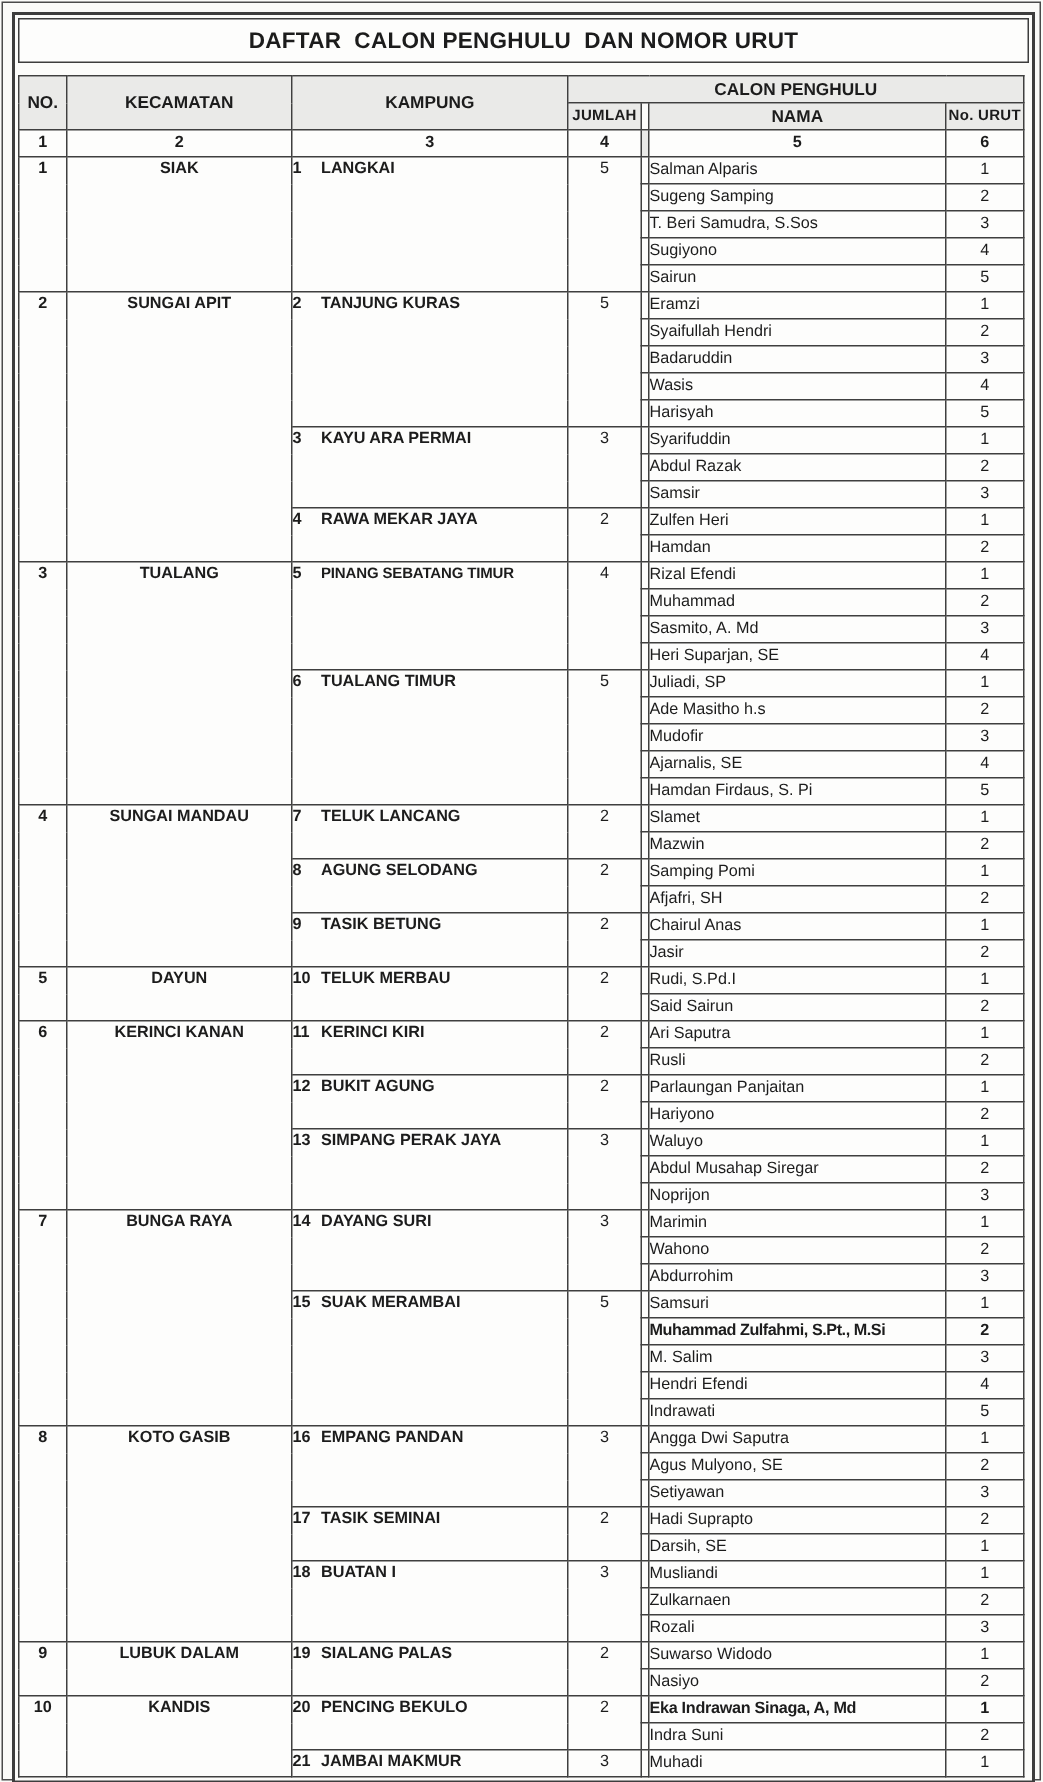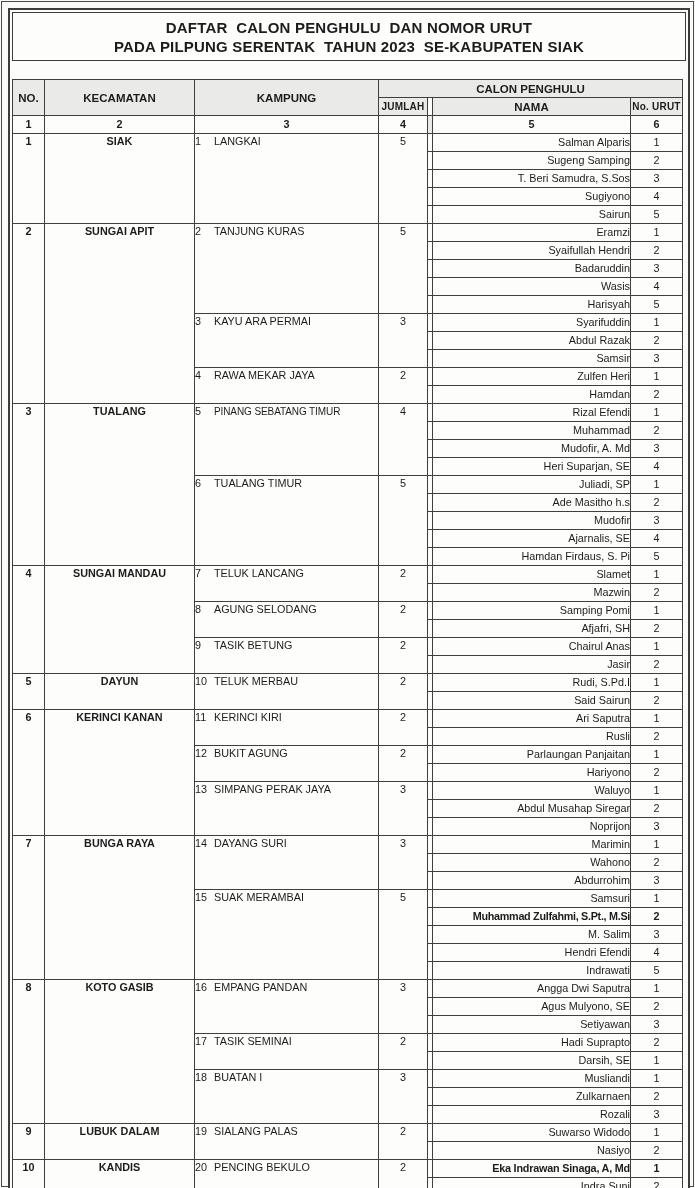--- a/index.html
+++ b/index.html
@@ -1,49 +1,48 @@
 <!DOCTYPE html>
 <html><head>
 <meta charset="utf-8">
 <style>
   html,body{margin:0;padding:0;width:695px;height:1188px;background:#fafaf8;overflow:hidden;}
   body{font-family:"Liberation Sans", sans-serif;color:#1c1c1c;position:relative;}
   .page-frame{position:absolute;inset:1px;border:1.5px solid #4a4a4a;pointer-events:none;}
   .sheet{position:absolute;left:8px;top:8px;width:674px;border:2px solid #3d3d3d;padding:2px;background:#fcfcfa;}
-  .title-box{border:1.5px solid #3d3d3d;text-align:center;padding:5px 0 4px 0;margin-bottom:18px;background:#fdfdfc;}
+  .title-box{border:1.5px solid #3d3d3d;text-align:center;padding:5px 0 4px 0;margin-bottom:8px;background:#fdfdfc;}
   .title-line{font-weight:bold;font-size:15px;line-height:19px;white-space:pre;letter-spacing:.2px;}
   table.main{border-collapse:collapse;width:670px;table-layout:fixed;}
   table.main th, table.main td{border:1.2px solid #3f3f3f;overflow:hidden;}
   table.main th{background:#eaeae8;font-weight:bold;padding:0;}
   .h-big{font-size:11.5px;}
   .h-small{font-size:10px;letter-spacing:.2px;}
   tr.numrow td{background:#eaeae8;font-weight:bold;font-size:11px;text-align:center;height:14px;}
   table.main td{background:#fdfdfc;font-size:10.8px;height:15px;line-height:13px;padding:1px 0;}
   td.c{text-align:center;}
   td.bold{font-weight:bold;}
   td.topv{vertical-align:top;padding-top:2px;font-size:11px;}
-  td.kampung{vertical-align:top;text-align:left;font-weight:normal;font-size:11px;padding:2px 0 0 5px;white-space:nowrap;}
+  td.kampung{vertical-align:top;text-align:left;font-weight:bold;font-size:11px;padding:2px 0 0 5px;white-space:nowrap;}
   td.kampung.small span.kname{font-size:10px;letter-spacing:-0.1px;}
   .knum{display:inline-block;width:19px;}
-  td.nama{text-align:right;padding-left:14px;white-space:nowrap;}
+  td.nama{text-align:left;padding-left:14px;white-space:nowrap;}
   td.bnm{font-weight:bold;margin-left:15px;}
   td.snm{font-size:9.6px;letter-spacing:-0.2px;}
   td.zl{font-size:10.2px;letter-spacing:-0.3px;}
   td.spacer{border-top:none;border-bottom:none;background:#fcfcfa;padding:0;}
 </style>
 </head>
 <body>
 
 <div class="page-frame"></div>
 
 <div class="sheet">
 
   <div class="title-box">
     <div class="title-line">DAFTAR  CALON PENGHULU  DAN NOMOR URUT</div>
-    <div class="title-line">PADA PILPUNG SERENTAK  TAHUN 2023  SE-KABUPATEN SIAK</div>
   </div>
 
   <table class="main">
     <colgroup>
       <col style="width:32px">
         <col style="width:150px">
         <col style="width:184px">
       <col style="width:49px">
         <col style="width:5px">
         <col style="width:198px">
@@ -169,21 +168,21 @@
           <td class="nama">Rizal Efendi</td>
           <td class="c">1</td>
         </tr>
         <tr>
           <td class="spacer"></td>
           <td class="nama">Muhammad</td>
           <td class="c">2</td>
         </tr>
         <tr>
           <td class="spacer"></td>
-          <td class="nama">Mudofir, A. Md</td>
+          <td class="nama">Sasmito, A. Md</td>
           <td class="c">3</td>
         </tr>
         <tr>
           <td class="spacer"></td>
           <td class="nama">Heri Suparjan, SE</td>
           <td class="c">4</td>
         </tr>
         <tr>
           <td class="kampung" rowspan="5"><span class="knum">6</span><span class="kname">TUALANG TIMUR</span></td>
           <td class="c topv" rowspan="5">5</td>

